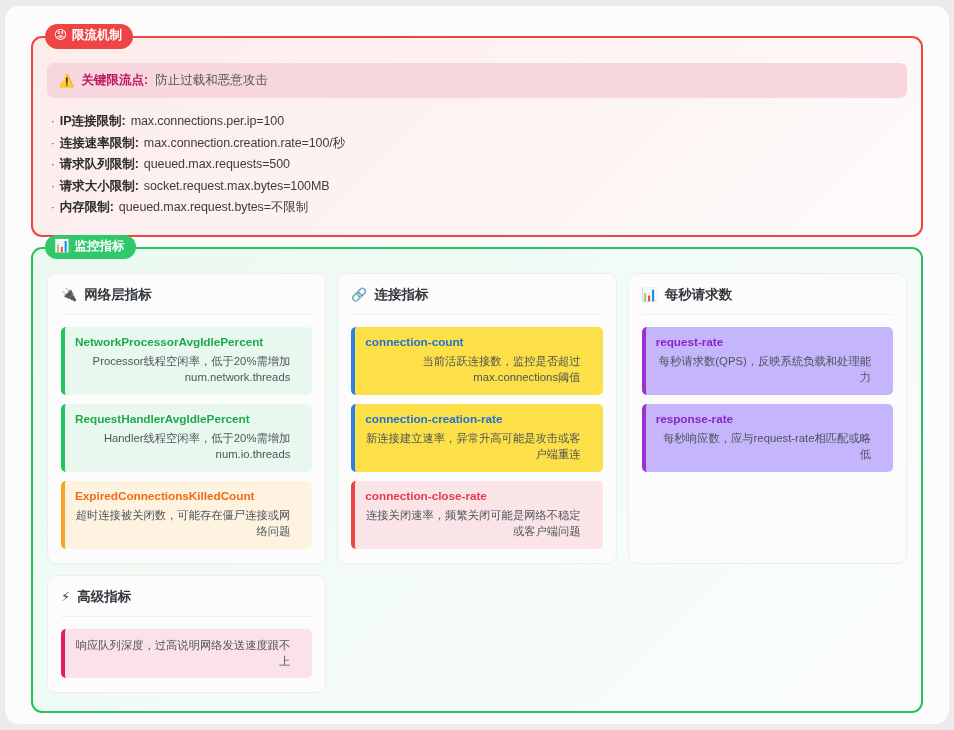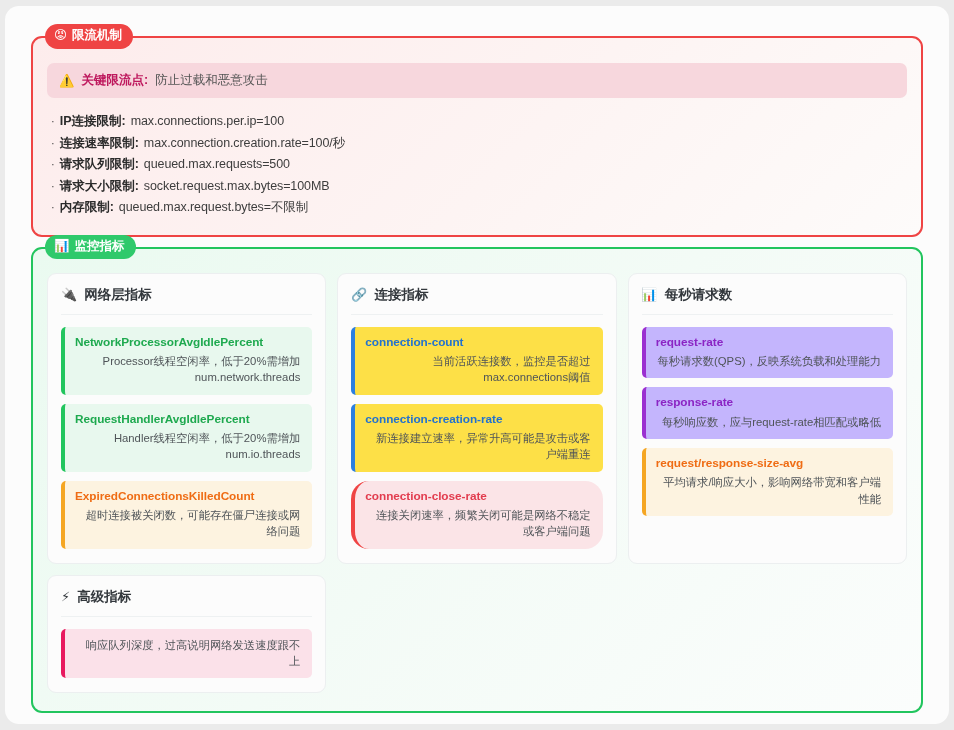--- a/index.html
+++ b/index.html
@@ -120,21 +120,21 @@
     padding-bottom: 10px;
     border-bottom: 1px solid #eef1f2;
     margin-bottom: 12px;
   }
   .card-title .card-emoji { font-size: 13px; }
 
   .metric {
     border-radius: 5px;
     border-left-width: 4px;
     border-left-style: solid;
-    padding: 8px 12px 9px 10px;
+    padding: 8px 22px 9px 10px;
     margin-bottom: 9px;
   }
   .metric:last-child { margin-bottom: 0; }
 
   .metric-name {
     font-size: 11.8px;
     font-weight: bold;
     line-height: 1.3;
     margin-bottom: 3px;
     letter-spacing: -0.05px;
@@ -146,21 +146,21 @@
     text-align: right;
   }
 
   
   .v-green  { background: #e8f8ee; border-left-color: #22c55e; }
   .v-green  .metric-name { color: #1ea94f; }
   .v-orange { background: #fdf3e0; border-left-color: #f5a623; }
   .v-orange .metric-name { color: #ef6c14; }
   .v-blue   { background: #fde047; border-left-color: #2b7fe0; }
   .v-blue   .metric-name { color: #2272cf; }
-  .v-red    { background: #fbe4e7; border-left-color: #ef4444; border-radius: 18px; }
+  .v-red    { background: #fbe4e7; border-left-color: #ef4444; }
   .v-red    .metric-name { color: #e23c4e; }
   .v-purple { background: #c4b5fd; border-left-color: #9b30d0; }
   .v-purple .metric-name { color: #8b25c4; }
   .v-pink   { background: #fbe1e9; border-left-color: #e8195f; }
   .v-pink   .metric-name { color: #e01b5d; }
 </style>
 </head>
 <body>
 
 <div class="page-canvas">
@@ -258,24 +258,20 @@
           <span>每秒请求数</span>
         </div>
         <div class="metric v-purple">
           <div class="metric-name">request-rate</div>
           <div class="metric-desc">每秒请求数(QPS)，反映系统负载和处理能力</div>
         </div>
         <div class="metric v-purple">
           <div class="metric-name">response-rate</div>
           <div class="metric-desc">每秒响应数，应与request-rate相匹配或略低</div>
         </div>
-        <div class="metric v-orange">
-          <div class="metric-name">request/response-size-avg</div>
-          <div class="metric-desc">平均请求/响应大小，影响网络带宽和客户端性能</div>
-        </div>
       </div>
 
       <div class="card">
         <div class="card-title">
           <span class="card-emoji">⚡</span>
           <span>高级指标</span>
         </div>
         <div class="metric v-pink">
           <div class="metric-desc">响应队列深度，过高说明网络发送速度跟不上</div>
         </div>

